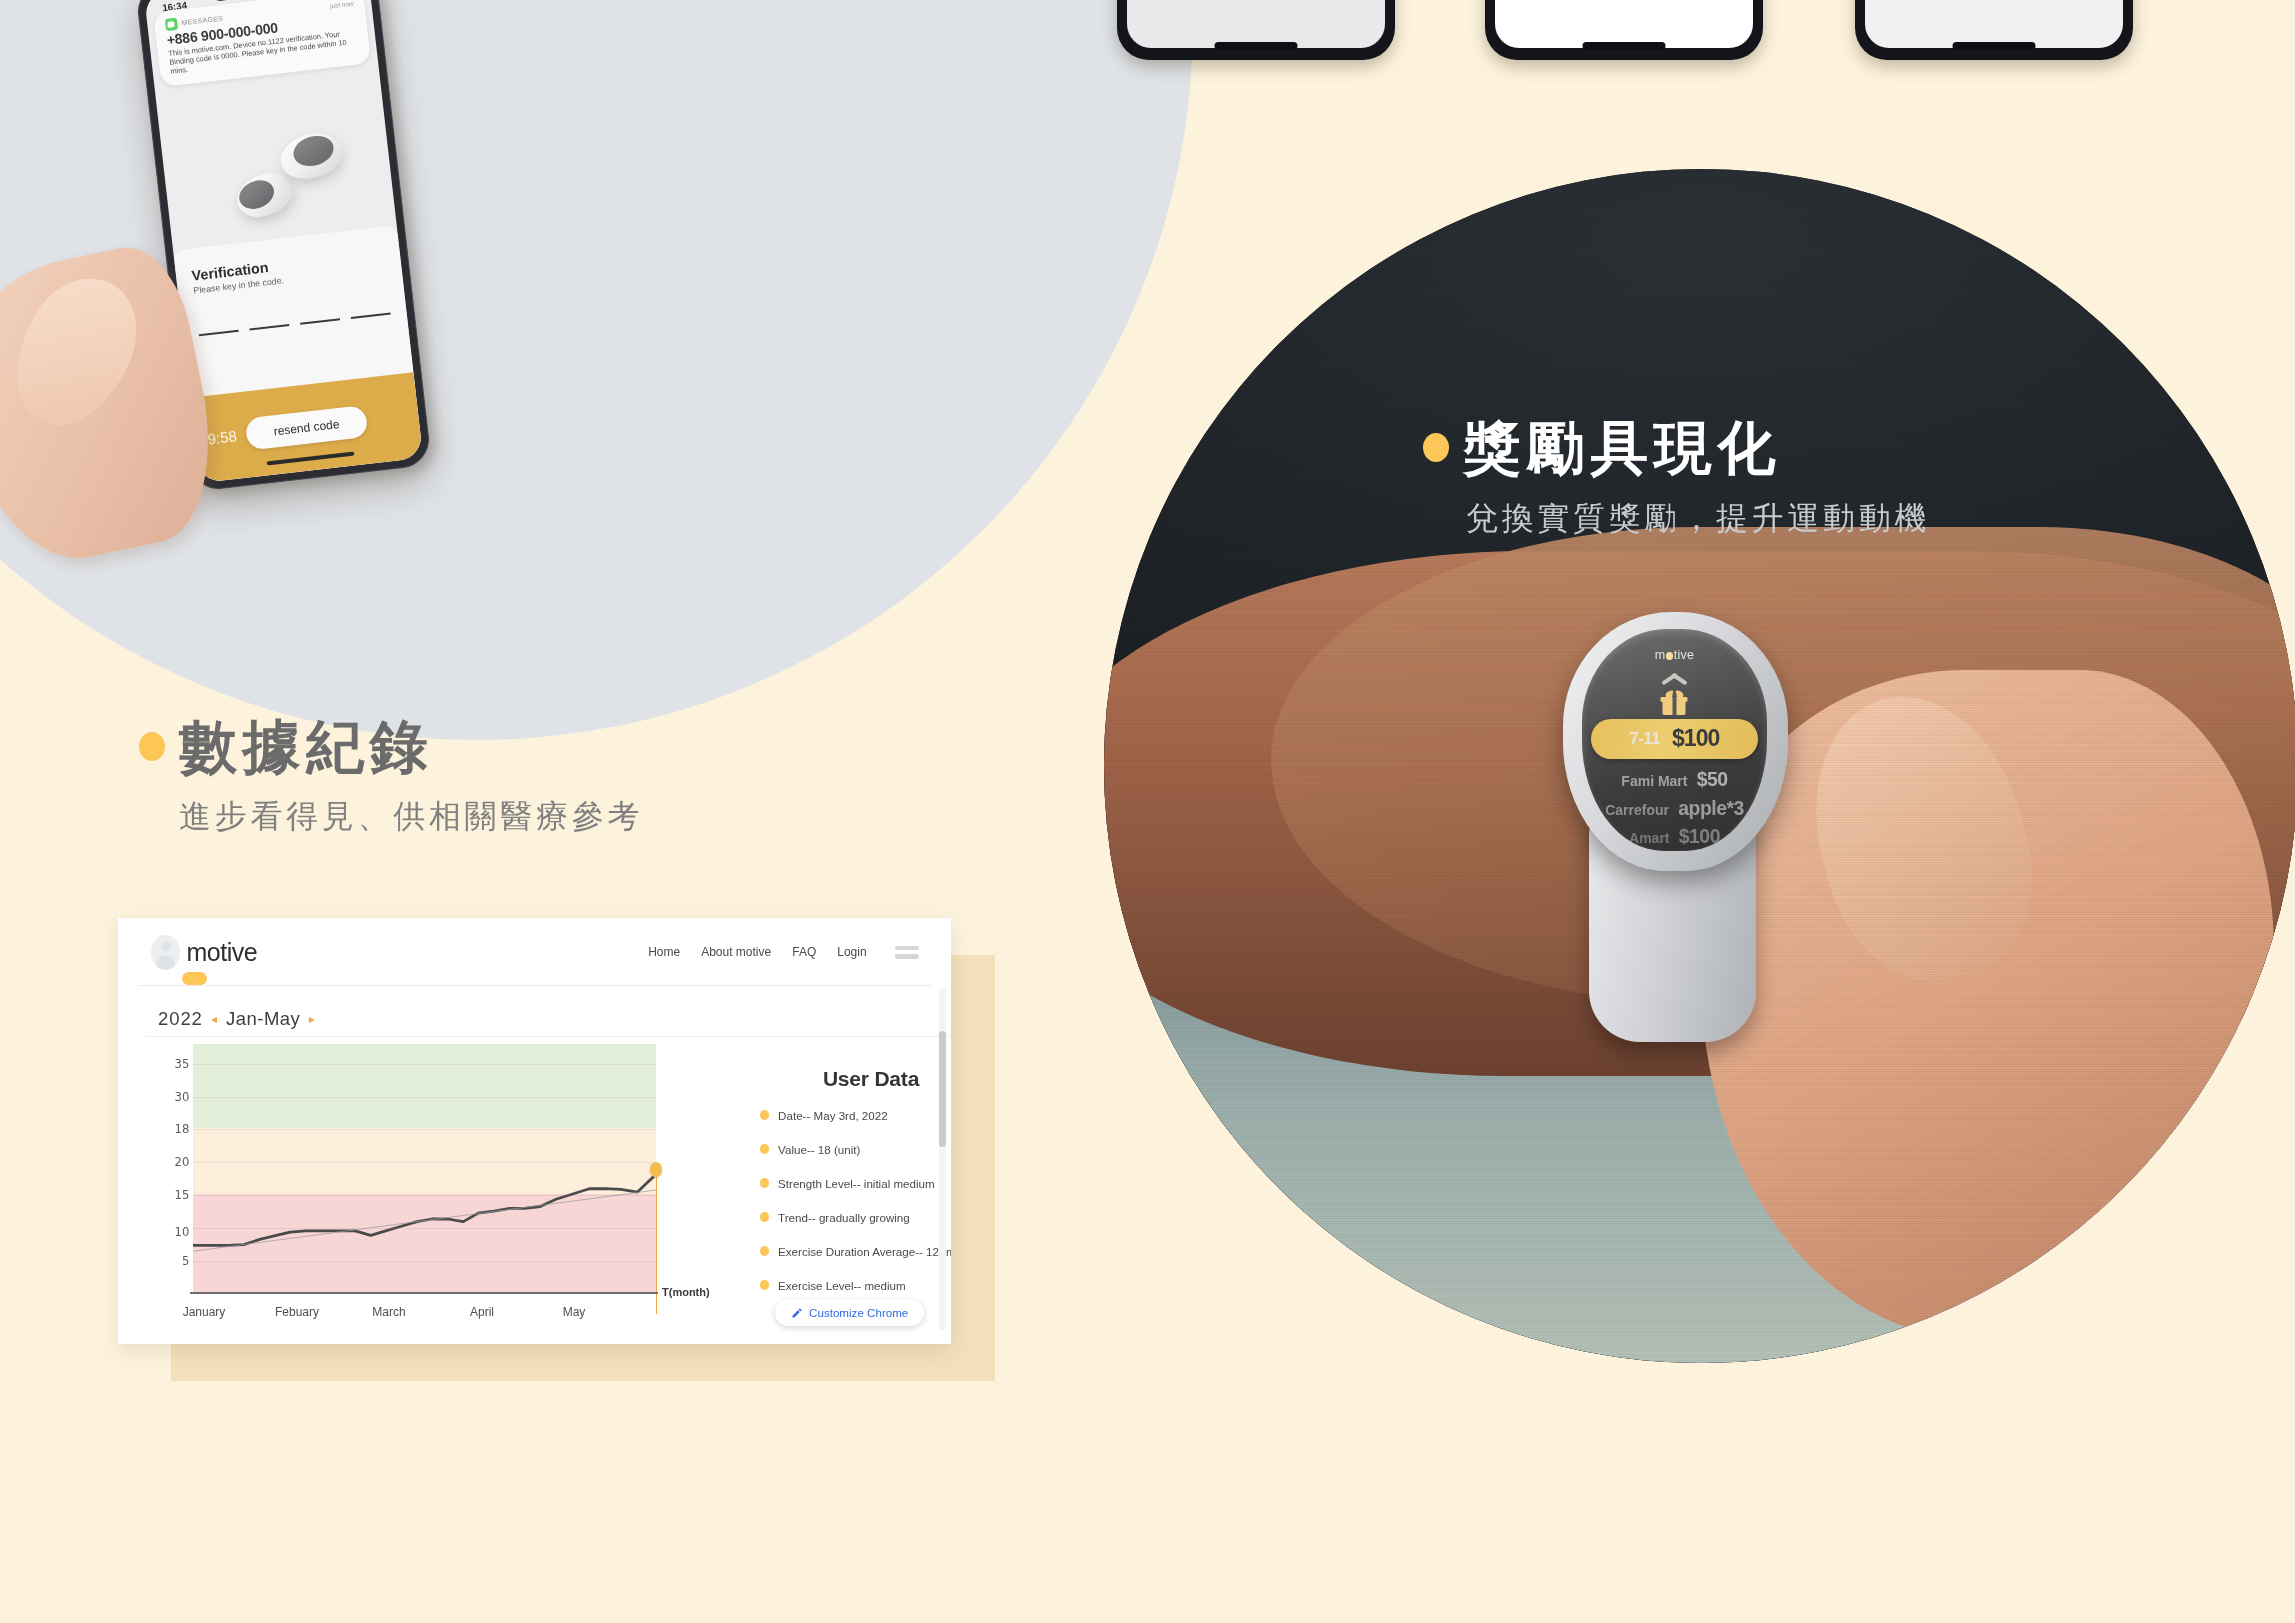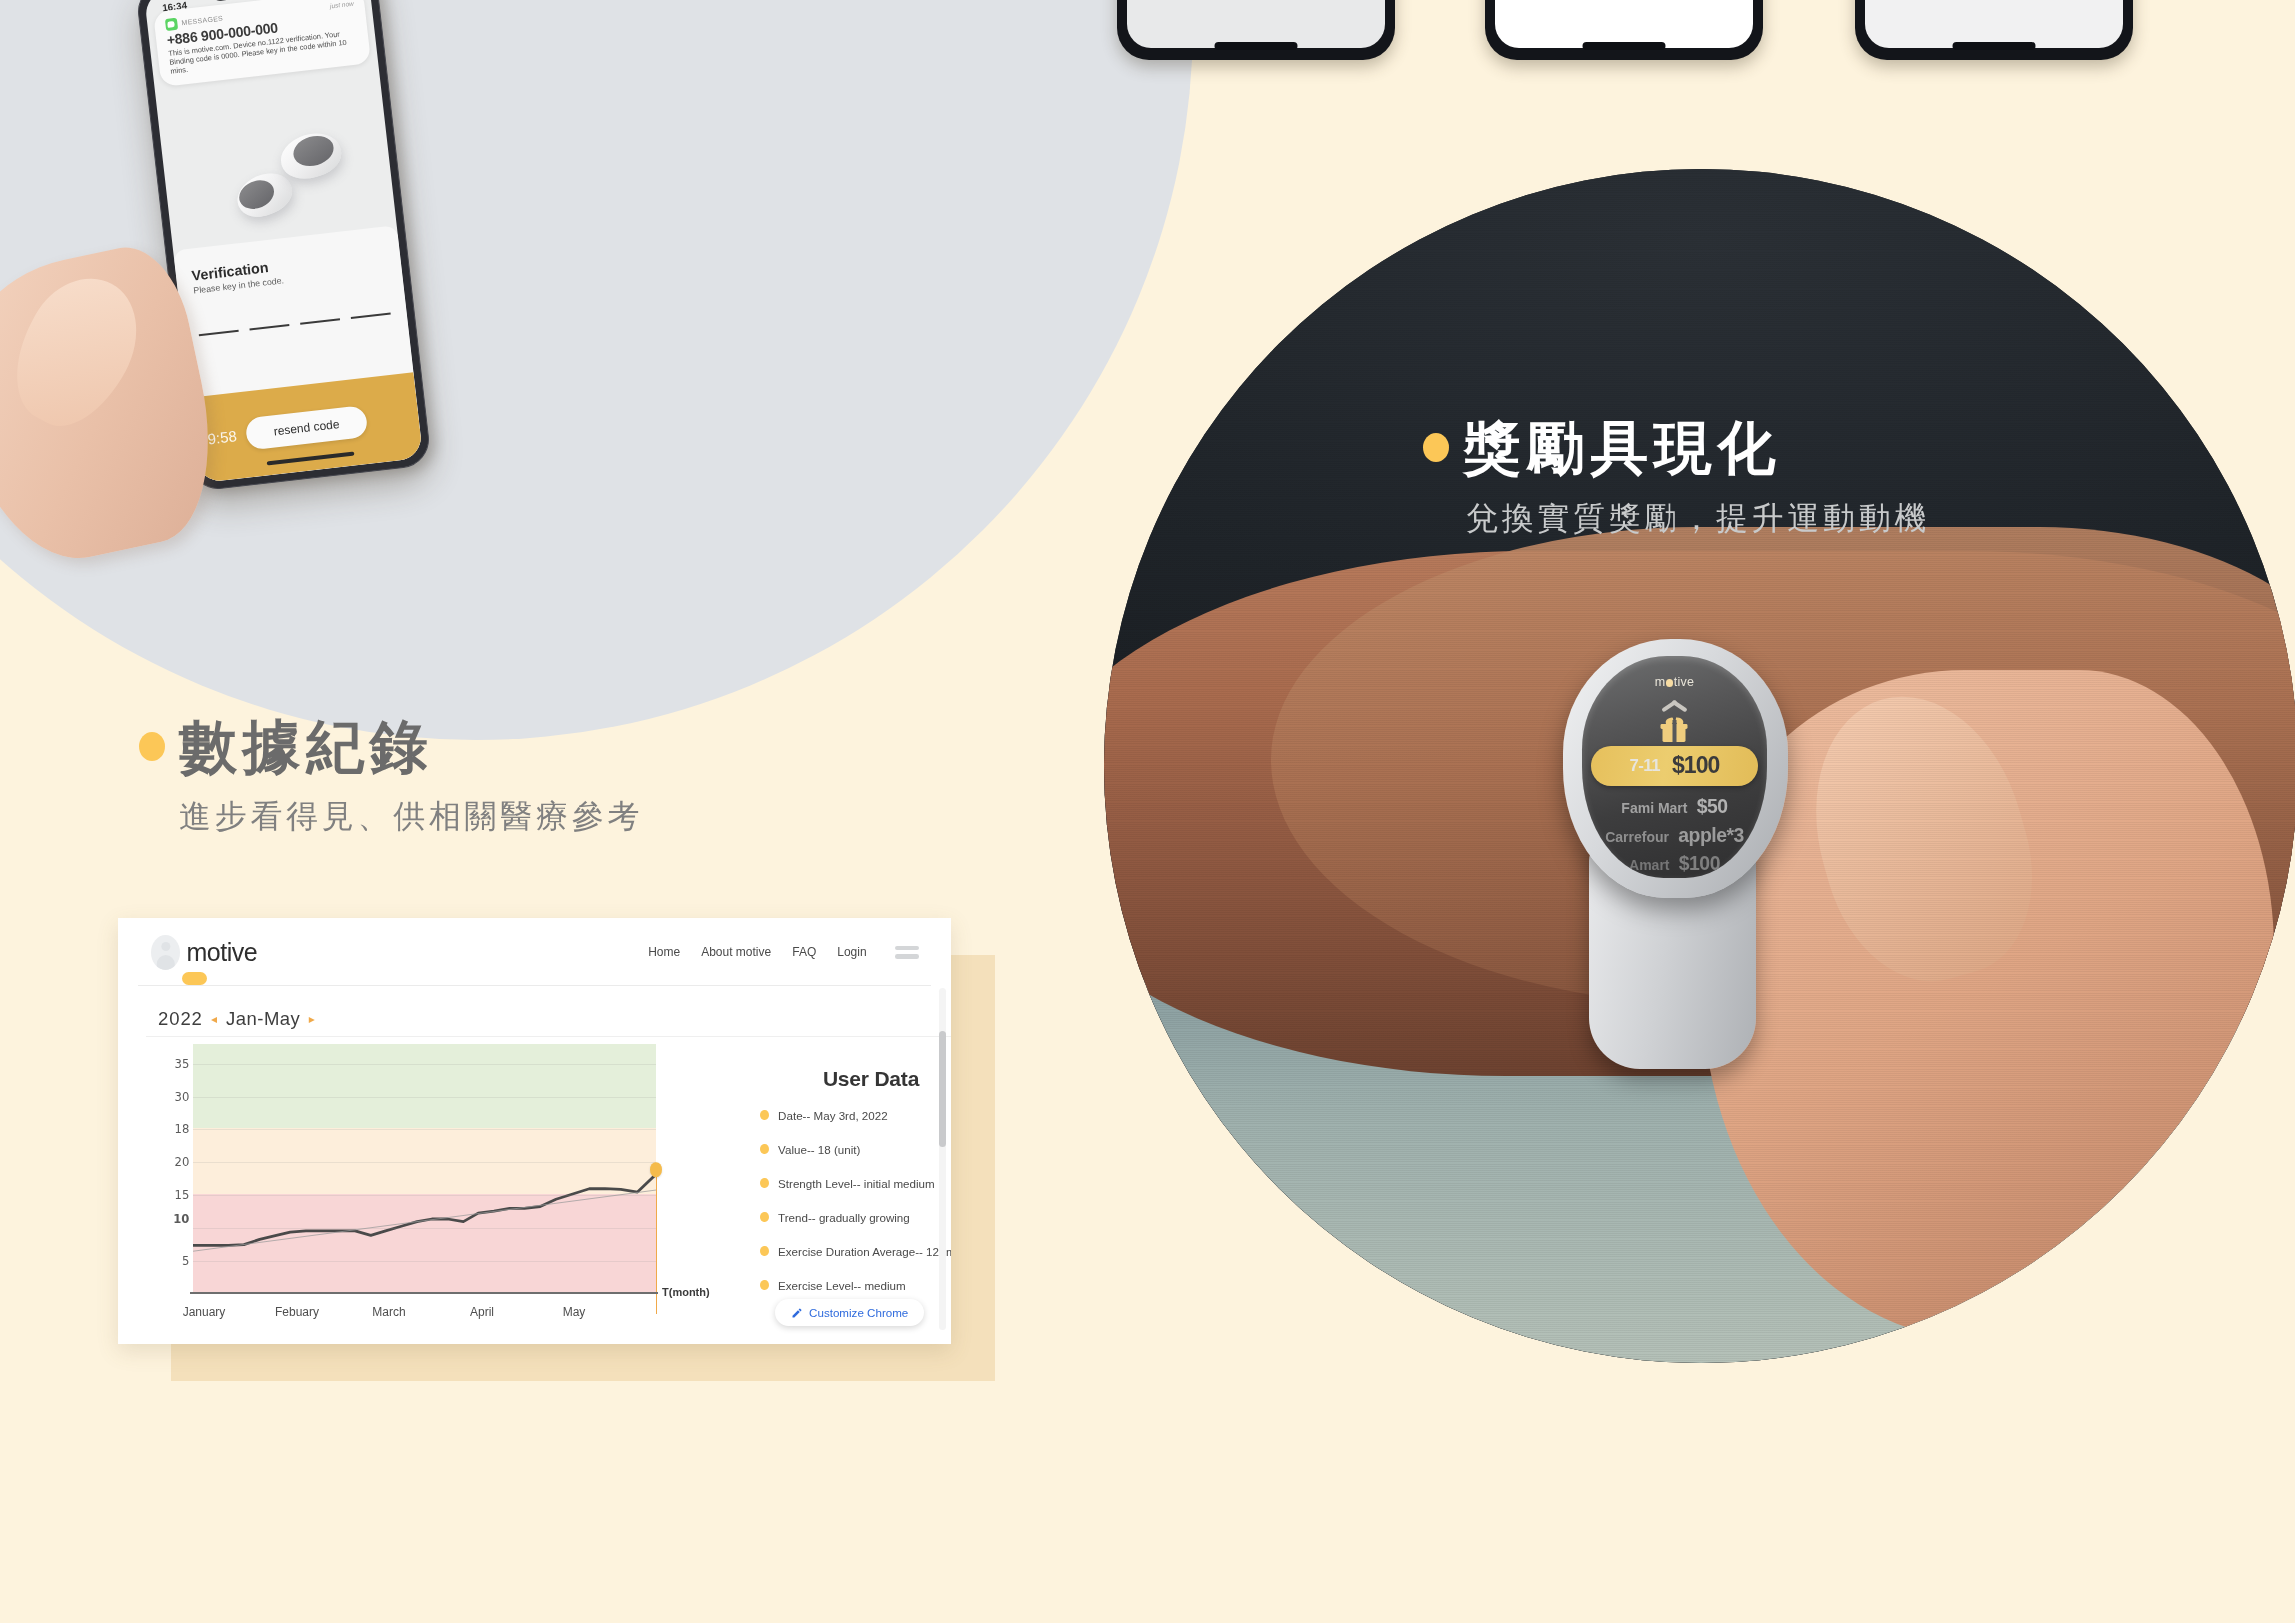--- a/index.html
+++ b/index.html
@@ -210,21 +210,21 @@
     position: absolute; right: 23%; top: 44%; width: 17%; height: 24%;
     background: linear-gradient(160deg, #f5ccb0, #dda785);
     border-radius: 50% 50% 42% 44%;
     transform: rotate(-16deg);
   }
   .pc-noise { position: absolute; inset: 0; opacity: .05; background:
       repeating-linear-gradient(0deg, #000 0 0.9px, transparent 0.9px 1.9px); }
 
   
   .watch {
-    position: absolute; left: 1557px; top: 639px;
+    position: absolute; left: 1557px; top: 612px;
     width: 236px; height: 361px;
   }
   .watch-band {
     position: absolute; left: 32px; top: 199px;
     width: 167px; height: 231px;
     background: linear-gradient(100deg, #e8e9eb 0%, #cfd1d4 46%, #aeb1b5 100%);
     border-radius: 23px 23px 51px 51px;
     box-shadow: 0 10.2px 21px rgba(0,0,0,.32);
   }
   .watch-body {
@@ -612,21 +612,21 @@
             <div class="band band-green"></div>
             <div class="band band-peach"></div>
             <div class="band band-pink"></div>
             <svg id="chart-svg" width="463" height="250" viewBox="0 0 1000 540" preserveAspectRatio="none" style="position:absolute;left:0;top:0">
                 <polyline points="0.00,434.84 40.00,434.84 76.00,434.84 110.00,433.42 144.00,422.05 180.00,413.53 210.00,406.42 244.00,403.58 280.00,403.58 316.00,403.58 350.00,403.58 384.00,413.53 416.00,403.58 450.00,393.63 484.00,383.68 516.00,378.00 550.00,378.00 584.00,383.68 616.00,365.21 650.00,360.95 684.00,355.26 716.00,355.26 750.00,351.00 784.00,335.37 820.00,324.00 856.00,312.63 890.00,312.63 924.00,314.05 960.00,319.74 1000.00,281.37" fill="none" stroke="#4a4a4a" stroke-width="6" stroke-linejoin="round" stroke-linecap="round"></polyline>
                 <polyline points="0.00,447.63 1000.00,315.47" fill="none" stroke="#9a9a9a" stroke-width="1.6" stroke-linejoin="round" stroke-linecap="round"></polyline>
               </svg>
           <div class="gl" style="top: 217px;"></div>
               <div class="ytick" style="top: 217px;">5</div>
               <div class="gl" style="top: 184px;"></div>
-              <div class="ytick" style="top: 175px; font-weight: bold;">10</div>
+              <div class="ytick" style="top: 188px;">10</div>
               <div class="gl" style="top: 151px;"></div>
               <div class="ytick" style="top: 151px;">15</div>
               <div class="gl" style="top: 118px;"></div>
               <div class="ytick" style="top: 118px;">20</div>
               <div class="gl" style="top: 85px;"></div>
               <div class="ytick" style="top: 85px;">18</div>
               <div class="gl" style="top: 53px;"></div>
               <div class="ytick" style="top: 53px;">30</div>
               <div class="gl" style="top: 20px;"></div>
               <div class="ytick" style="top: 20px;">35</div>

